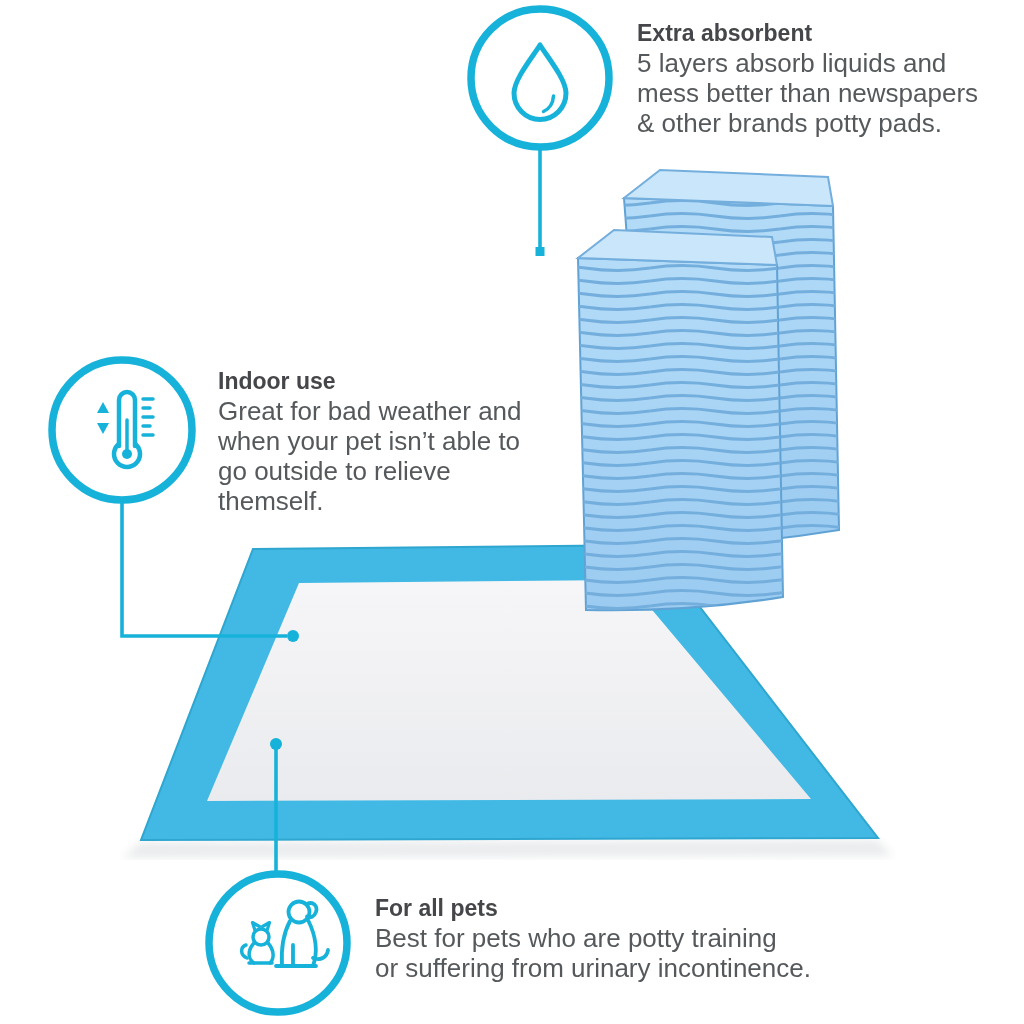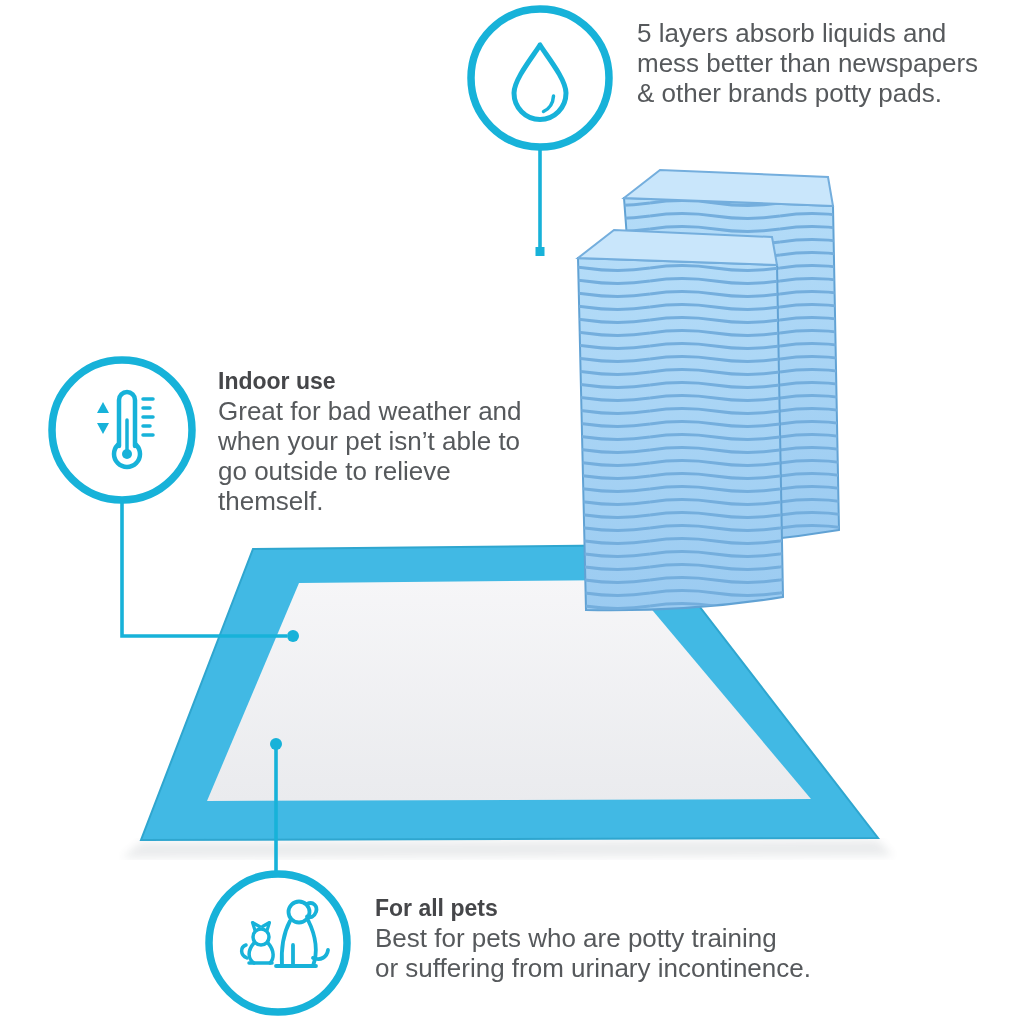--- a/index.html
+++ b/index.html
@@ -124,20 +124,21 @@
         <path class="icon-stroke" stroke-width="3.2" d="M267 930.5 L269.5 922.5 L262.5 926.5"></path>
         <path class="icon-stroke" stroke-width="3.5" d="M254 943 C247 951 248 959 254 963"></path>
         <path class="icon-stroke" stroke-width="3.5" d="M268 943 C275 951 274 959 270 963"></path>
         <path class="icon-stroke" stroke-width="3.5" d="M249 963 L272 963"></path>
         <path class="icon-stroke" stroke-width="3.5" d="M247 958 C240 955 240 947 246 945"></path>
       </g>
     </g>
   </svg>
 
   <div class="callout-text" style="left:637px; top:18px; width:372px">
+    <div class="callout-title">Extra absorbent</div>
     <div class="callout-body">5 layers absorb liquids and
 mess better than newspapers
 &amp; other brands potty pads.</div>
   </div>
 
   <div class="callout-text" style="left:218px; top:366px; width:345px">
     <div class="callout-title">Indoor use</div>
     <div class="callout-body">Great for bad weather and
 when your pet isn’t able to
 go outside to relieve themself.</div>

